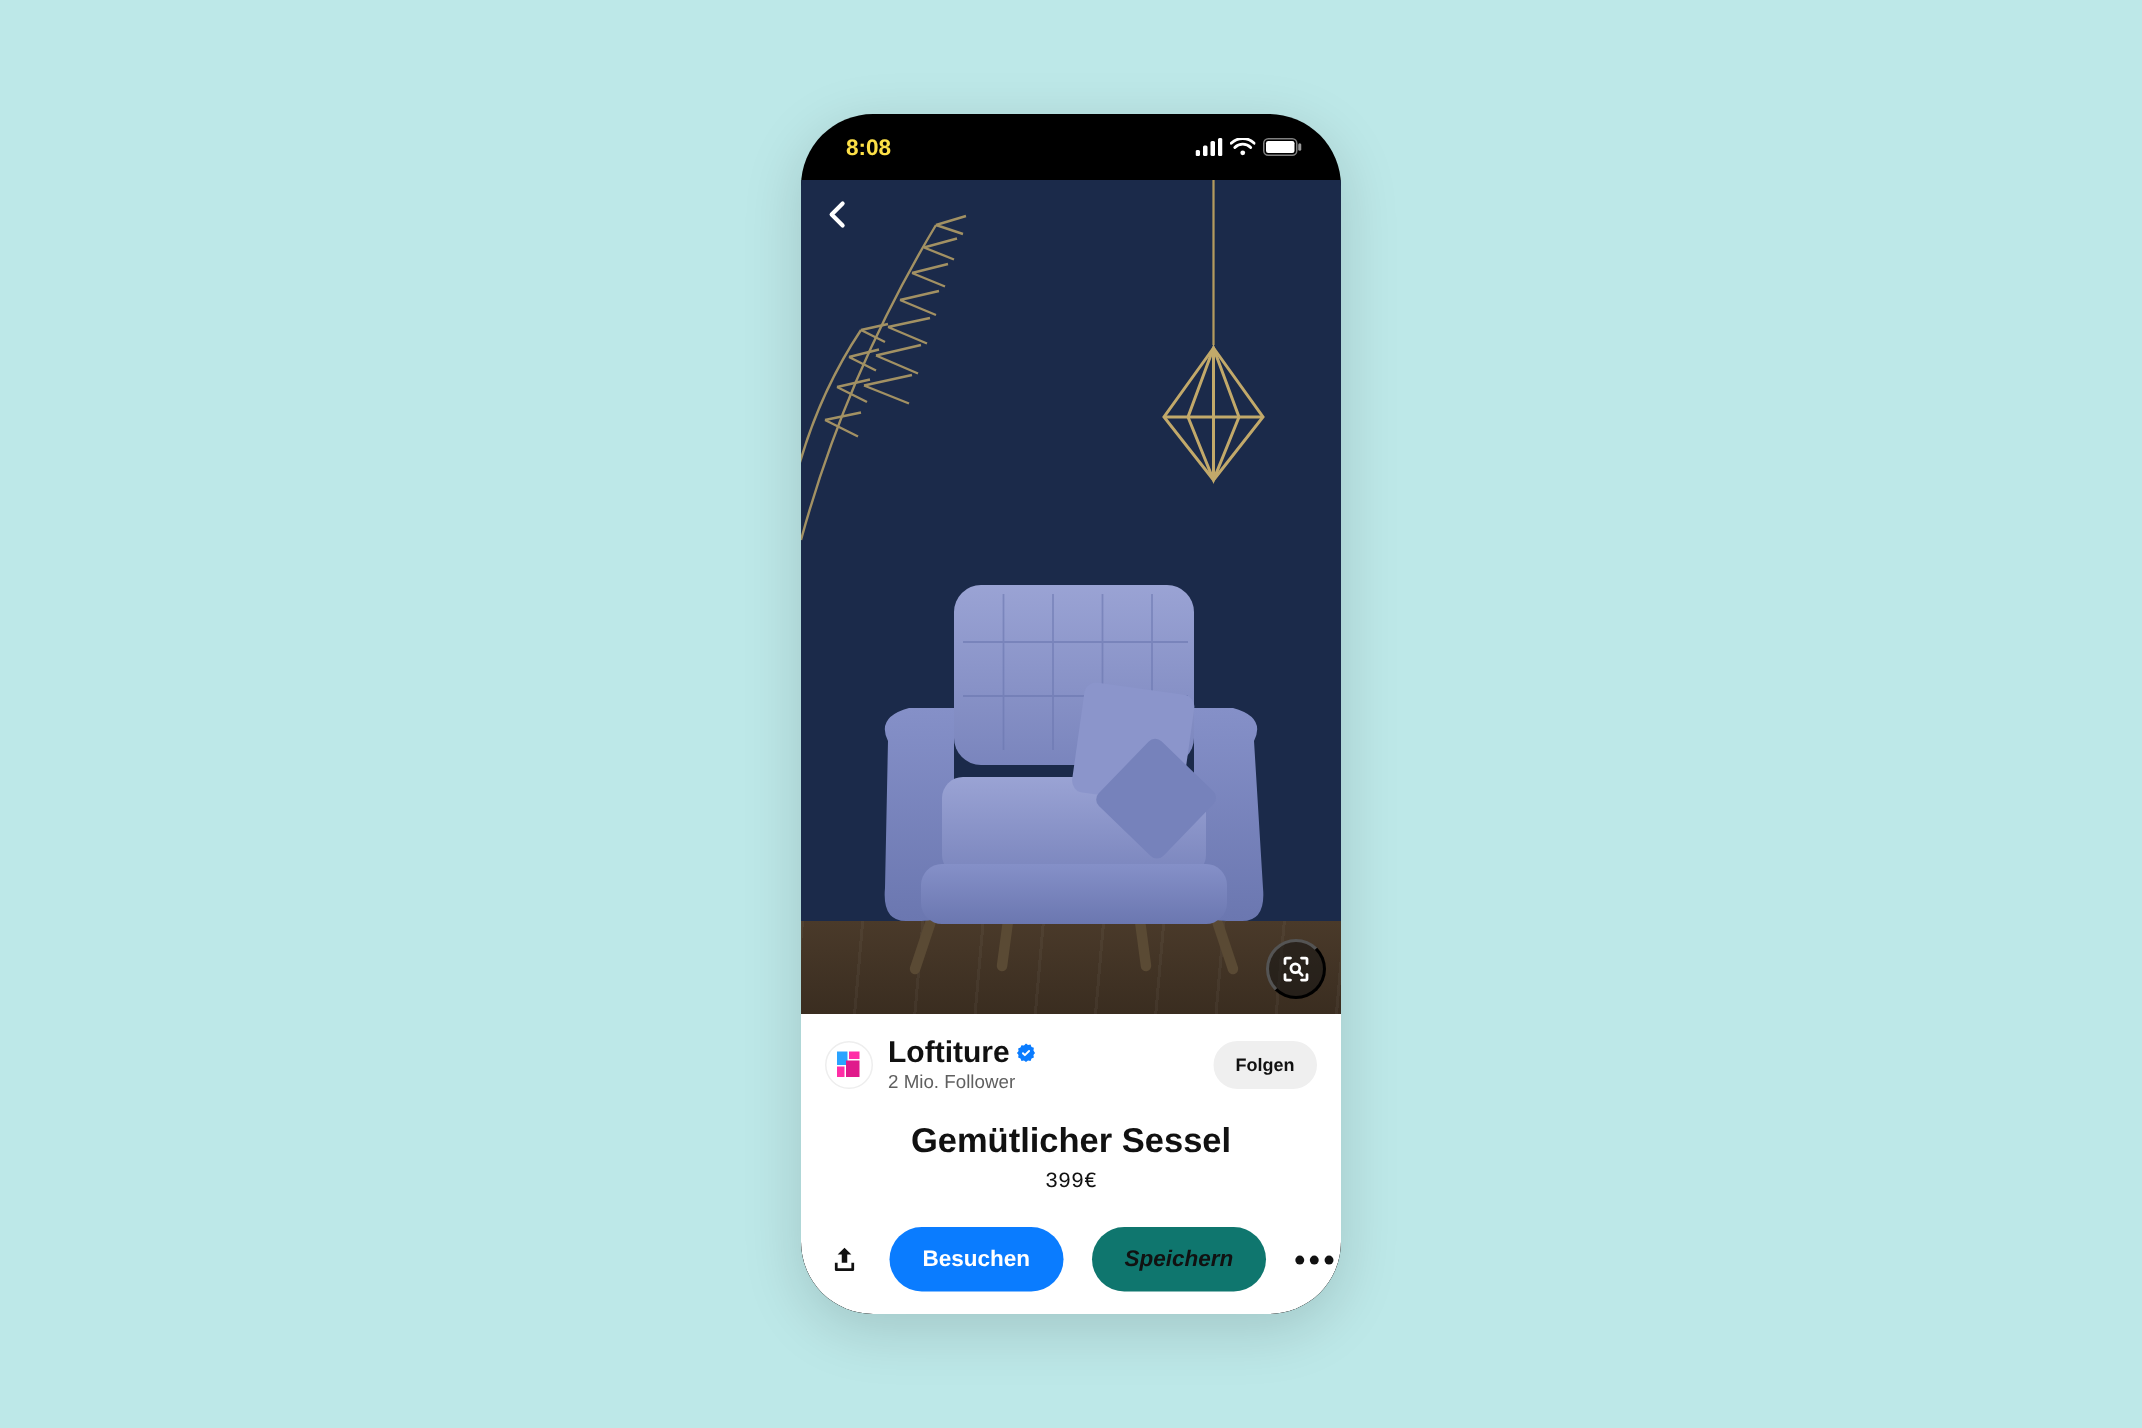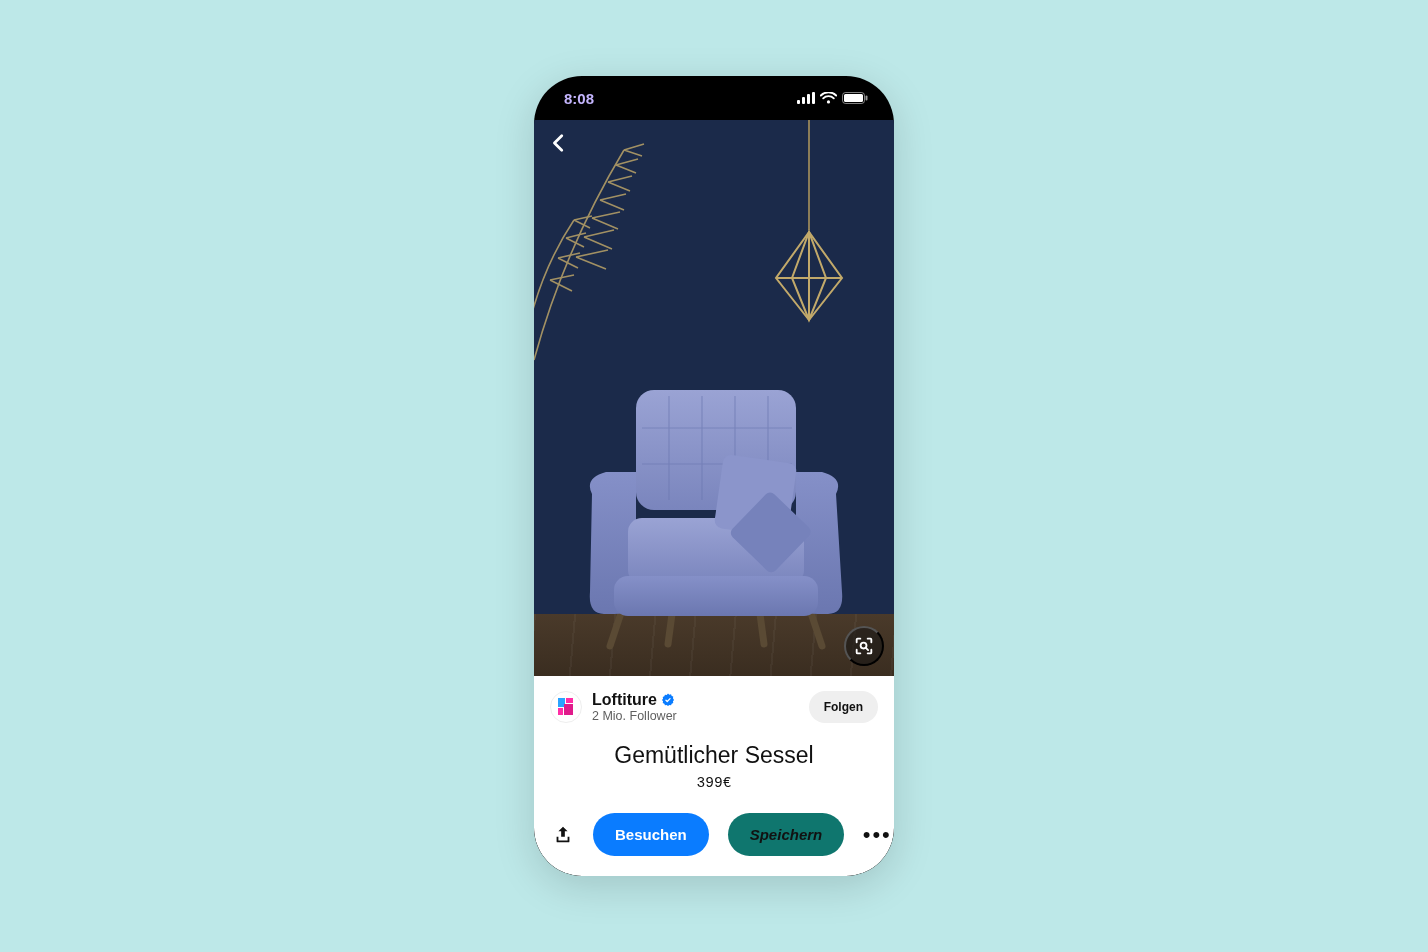--- a/index.html
+++ b/index.html
@@ -27,21 +27,21 @@
 
   
   .status-bar {
     position: absolute;
     top: 0; left: 0; right: 0;
     height: 44px;
     display: flex;
     align-items: center;
     justify-content: space-between;
     padding: 0 26px 0 30px;
-    color: #c4b5fd;
+    color: #fde047;
     font-size: 15px;
     font-weight: 600;
     z-index: 10;
   }
   .status-right { display: flex; align-items: center; gap: 5px; }
   .status-right svg { display: block; }
 
   
   .hero {
     position: absolute;
@@ -116,37 +116,37 @@
     gap:10px;
   }
   .avatar {
     width:32px; height:32px; border-radius:50%;
     background:#fff;
     border:1px solid #eee;
     display:flex; align-items:center; justify-content:center;
     overflow:hidden;
   }
   .creator-text { flex:1; line-height:1.2; }
-  .creator-name { font-size:16px; font-weight:600; color:#111; display:flex; align-items:center; gap:4px;}
+  .creator-name { font-size:20px; font-weight:600; color:#111; display:flex; align-items:center; gap:4px;}
   .creator-sub  { font-size:12.5px; color:#5f5f5f; }
   .pill {
     background:#efefef;
     border:none;
     border-radius:999px;
     padding:9px 15px;
     font-size:12px;
     font-weight:600;
     color:#111;
     cursor:pointer;
   }
 
   .title {
     text-align:center;
     font-size:23px;
-    font-weight:400;
+    font-weight:700;
     color:#111;
     margin-top:18px;
   }
   .price {
     text-align:center;
     font-size:14.5px;
     color:#111;
     margin-top:6px;
     font-family:Liberation Mono, monospace;
   }

